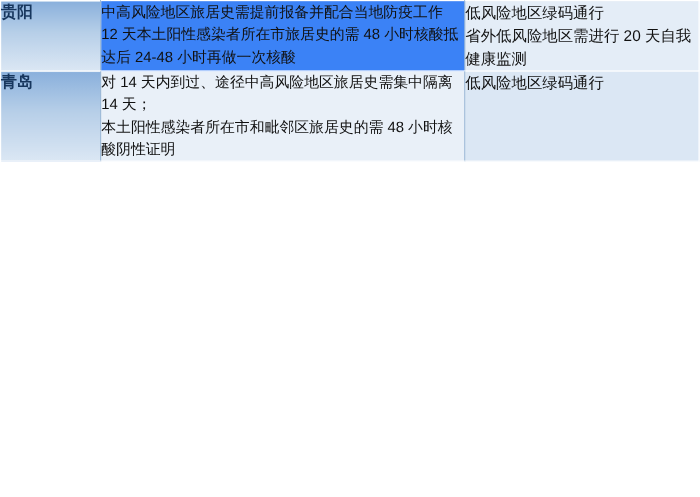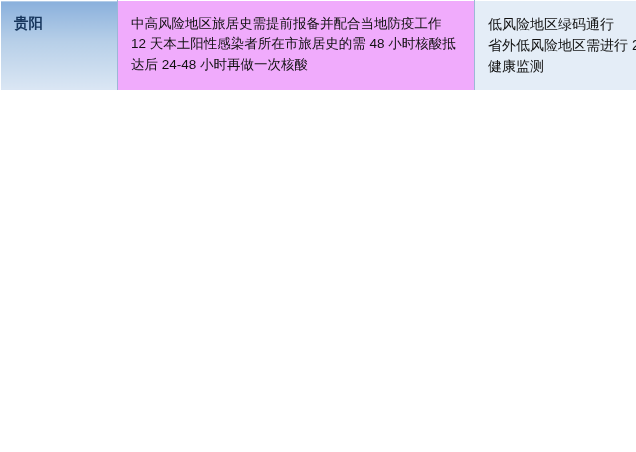--- a/index.html
+++ b/index.html
@@ -14,34 +14,34 @@
     overflow: hidden;
   }
   #policy-table {
     border-collapse: collapse;
     width: 636px;
     table-layout: fixed;
   }
   #policy-table td {
     vertical-align: top;
     border: 1px solid #ffffff;
-    padding: 13px;
+    padding: 0;
   }
   .city-cell {
     width: 90px;
     background: linear-gradient(to bottom, #8ab0dc 0%, #b7cfe8 45%, #dbe7f4 100%);
     color: #17365d;
     font-weight: bold;
     font-size: 14.5px;
     padding: 7px 0 7px 10px;
     border-right: 1px solid #9cb8d6 !important;
   }
   .mid-cell {
     width: 330px;
-    background: #f0abfc;
+    background: #3b82f6;
     color: #111111;
     font-size: 13.5px;
     line-height: 1.5;
     padding: 6px 8px 8px 8px;
     border-right: 1px solid #9cb8d6 !important;
   }
   .right-cell {
     width: 212px;
     background: #e4edf7;
     color: #111111;
@@ -82,16 +82,28 @@
         <span class="line">12 天本土阳性感染者所在市旅居史的需 48 小时核酸抵达后 24-48 小时再做一次核酸</span>
       </td>
       <td class="right-cell table-top-border">
         <span class="line">低风险地区绿码通行</span>
         <span class="line">省外低风险地区需进行 20 天自我健康监测</span>
       </td>
     </tr>
 
 
 
+    <tr class="row-alt">
+      <td class="city-cell">
+        <span class="line">青岛</span>
+      </td>
+      <td class="mid-cell">
+        <span class="line">对 14 天内到过、途径中高风险地区旅居史需集中隔离 14 天；</span>
+        <span class="line">本土阳性感染者所在市和毗邻区旅居史的需 48 小时核酸阴性证明</span>
+      </td>
+      <td class="right-cell">
+        <span class="line">低风险地区绿码通行</span>
+      </td>
+    </tr>
 
 
   </tbody>
 </table>
 
 </body></html>

